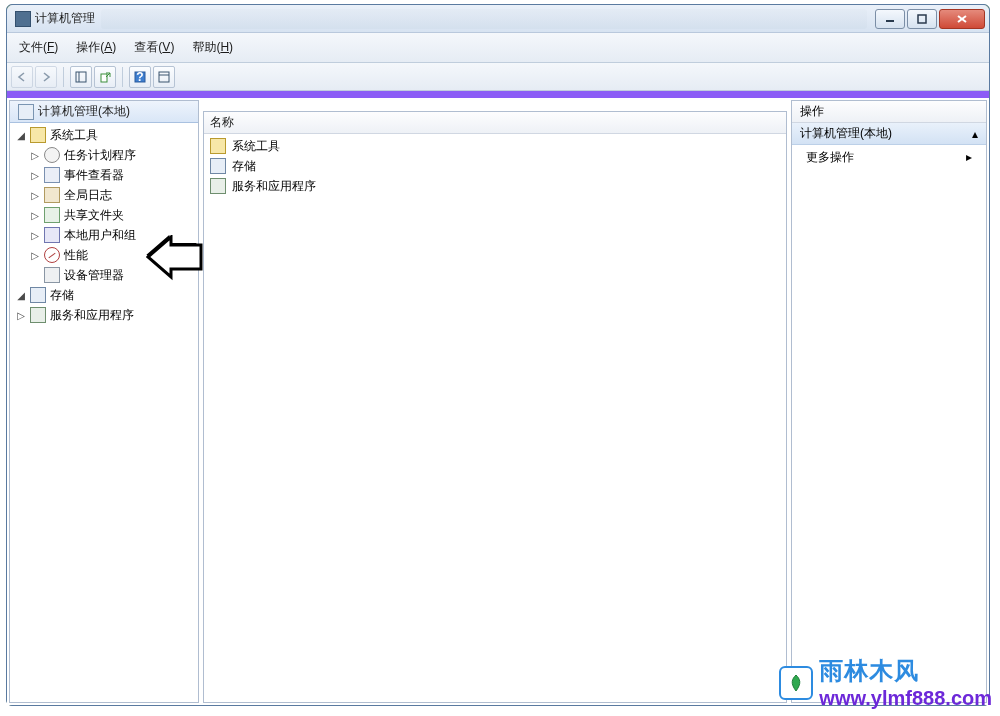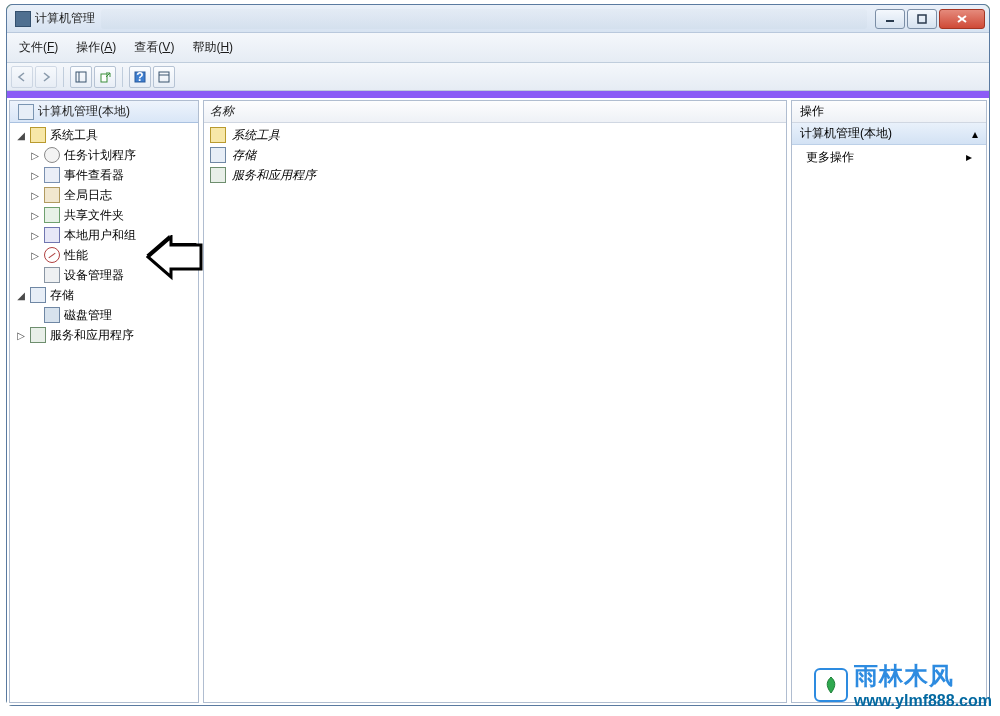--- a/index.html
+++ b/index.html
@@ -23,21 +23,21 @@
 
 .toolbar { height: 28px; background: linear-gradient(#f4f7fb,#e6ecf4); border-bottom: 1px solid #c0cddc; display: flex; align-items: center; padding: 2px 4px; gap: 2px; }
 .tbtn { width: 22px; height: 22px; border: 1px solid #b6c3d4; background: linear-gradient(#fbfdff,#e8eef6); border-radius: 2px; display: flex; align-items: center; justify-content: center; color: #3a556f; }
 .tbtn.disabled { opacity: .55; }
 .tsep { width: 1px; height: 20px; background: #c0cddc; margin: 0 4px; }
 
 
 .body { flex: 1; display: flex; background: #fff; border-top: 7px solid #8b5cf6; }
 .pane { border: 1px solid #b0bdd0; background: #fff; display: flex; flex-direction: column; }
 .pane-left { width: 190px; margin: 2px 0 2px 2px; }
-.pane-mid  { flex: 1; margin: 2px 0 2px 4px; font-style: italic; }
+.pane-mid  { flex: 1; margin: 13px 0 2px 4px; }
 .pane-right{ width: 196px; margin: 2px 2px 2px 4px; }
 
 
 .colhdr { height: 22px; background: linear-gradient(#fdfdfe,#eef1f6); border-bottom: 1px solid #d0d7e2; display: flex; align-items: center; padding: 0 6px; color: #1b1b1b; }
 .colhdr.sel { background: linear-gradient(#eef4fc,#d9e6f7); border: 1px solid #a9c1e0; border-width: 0 0 1px 0; }
 
 
 .tree { padding: 2px 2px; overflow: auto; }
 .trow { display: flex; align-items: center; height: 20px; white-space: nowrap; }
 .tw { width: 14px; height: 14px; display: inline-flex; align-items: center; justify-content: center; color: #4a4a4a; font-size: 10px; }
@@ -69,21 +69,21 @@
 .actgroup { height: 22px; background: linear-gradient(#e9f1fb,#d3e2f4); border-bottom: 1px solid #bcd0e8; display: flex; align-items: center; padding: 0 8px; justify-content: space-between; }
 .actitem { height: 24px; display: flex; align-items: center; padding: 0 14px; justify-content: space-between; }
 
 
 .arrow { position: absolute; left: 146px; top: 235px; pointer-events: none; }
 
 
 .wm { position: absolute; right: 8px; bottom: 6px; display: flex; align-items: center; gap: 6px; }
 .wm .badge { width: 34px; height: 34px; border: 2px solid #2d8be0; border-radius: 6px; display:flex;align-items:center;justify-content:center;color:#2d8be0; background:#fff; }
 .wm .zh { font-size: 24px; font-weight: 700; color: #2d8be0; letter-spacing: 1px; }
-.wm .url{ font-size: 16px; font-weight: 700; color: #0369a1; }
+.wm .url{ font-size: 20px; font-weight: 700; color: #6d28d9; }
 </style>
 </head>
 <body>
 
 <div class="window">
 
   <div class="titlebar">
     <span class="title-icon"></span>
     <span class="title-text">计算机管理</span>
     <div class="title-blur"></div>
@@ -202,25 +202,20 @@
           <span class="tw"></span>
           <span class="ic ic-dev"></span>
           <span class="lbl">设备管理器</span>
         </div>
 
         <div class="trow ind1">
           <span class="tw">◢</span>
           <span class="ic ic-store"></span>
           <span class="lbl">存储</span>
         </div>
-        <div class="trow ind2">
-          <span class="tw"></span>
-          <span class="ic ic-disk"></span>
-          <span class="lbl">磁盘管理</span>
-        </div>
 
         <div class="trow ind1">
           <span class="tw">▷</span>
           <span class="ic ic-svc"></span>
           <span class="lbl">服务和应用程序</span>
         </div>
       </div>
     </div>
 
     <div class="pane pane-mid">

